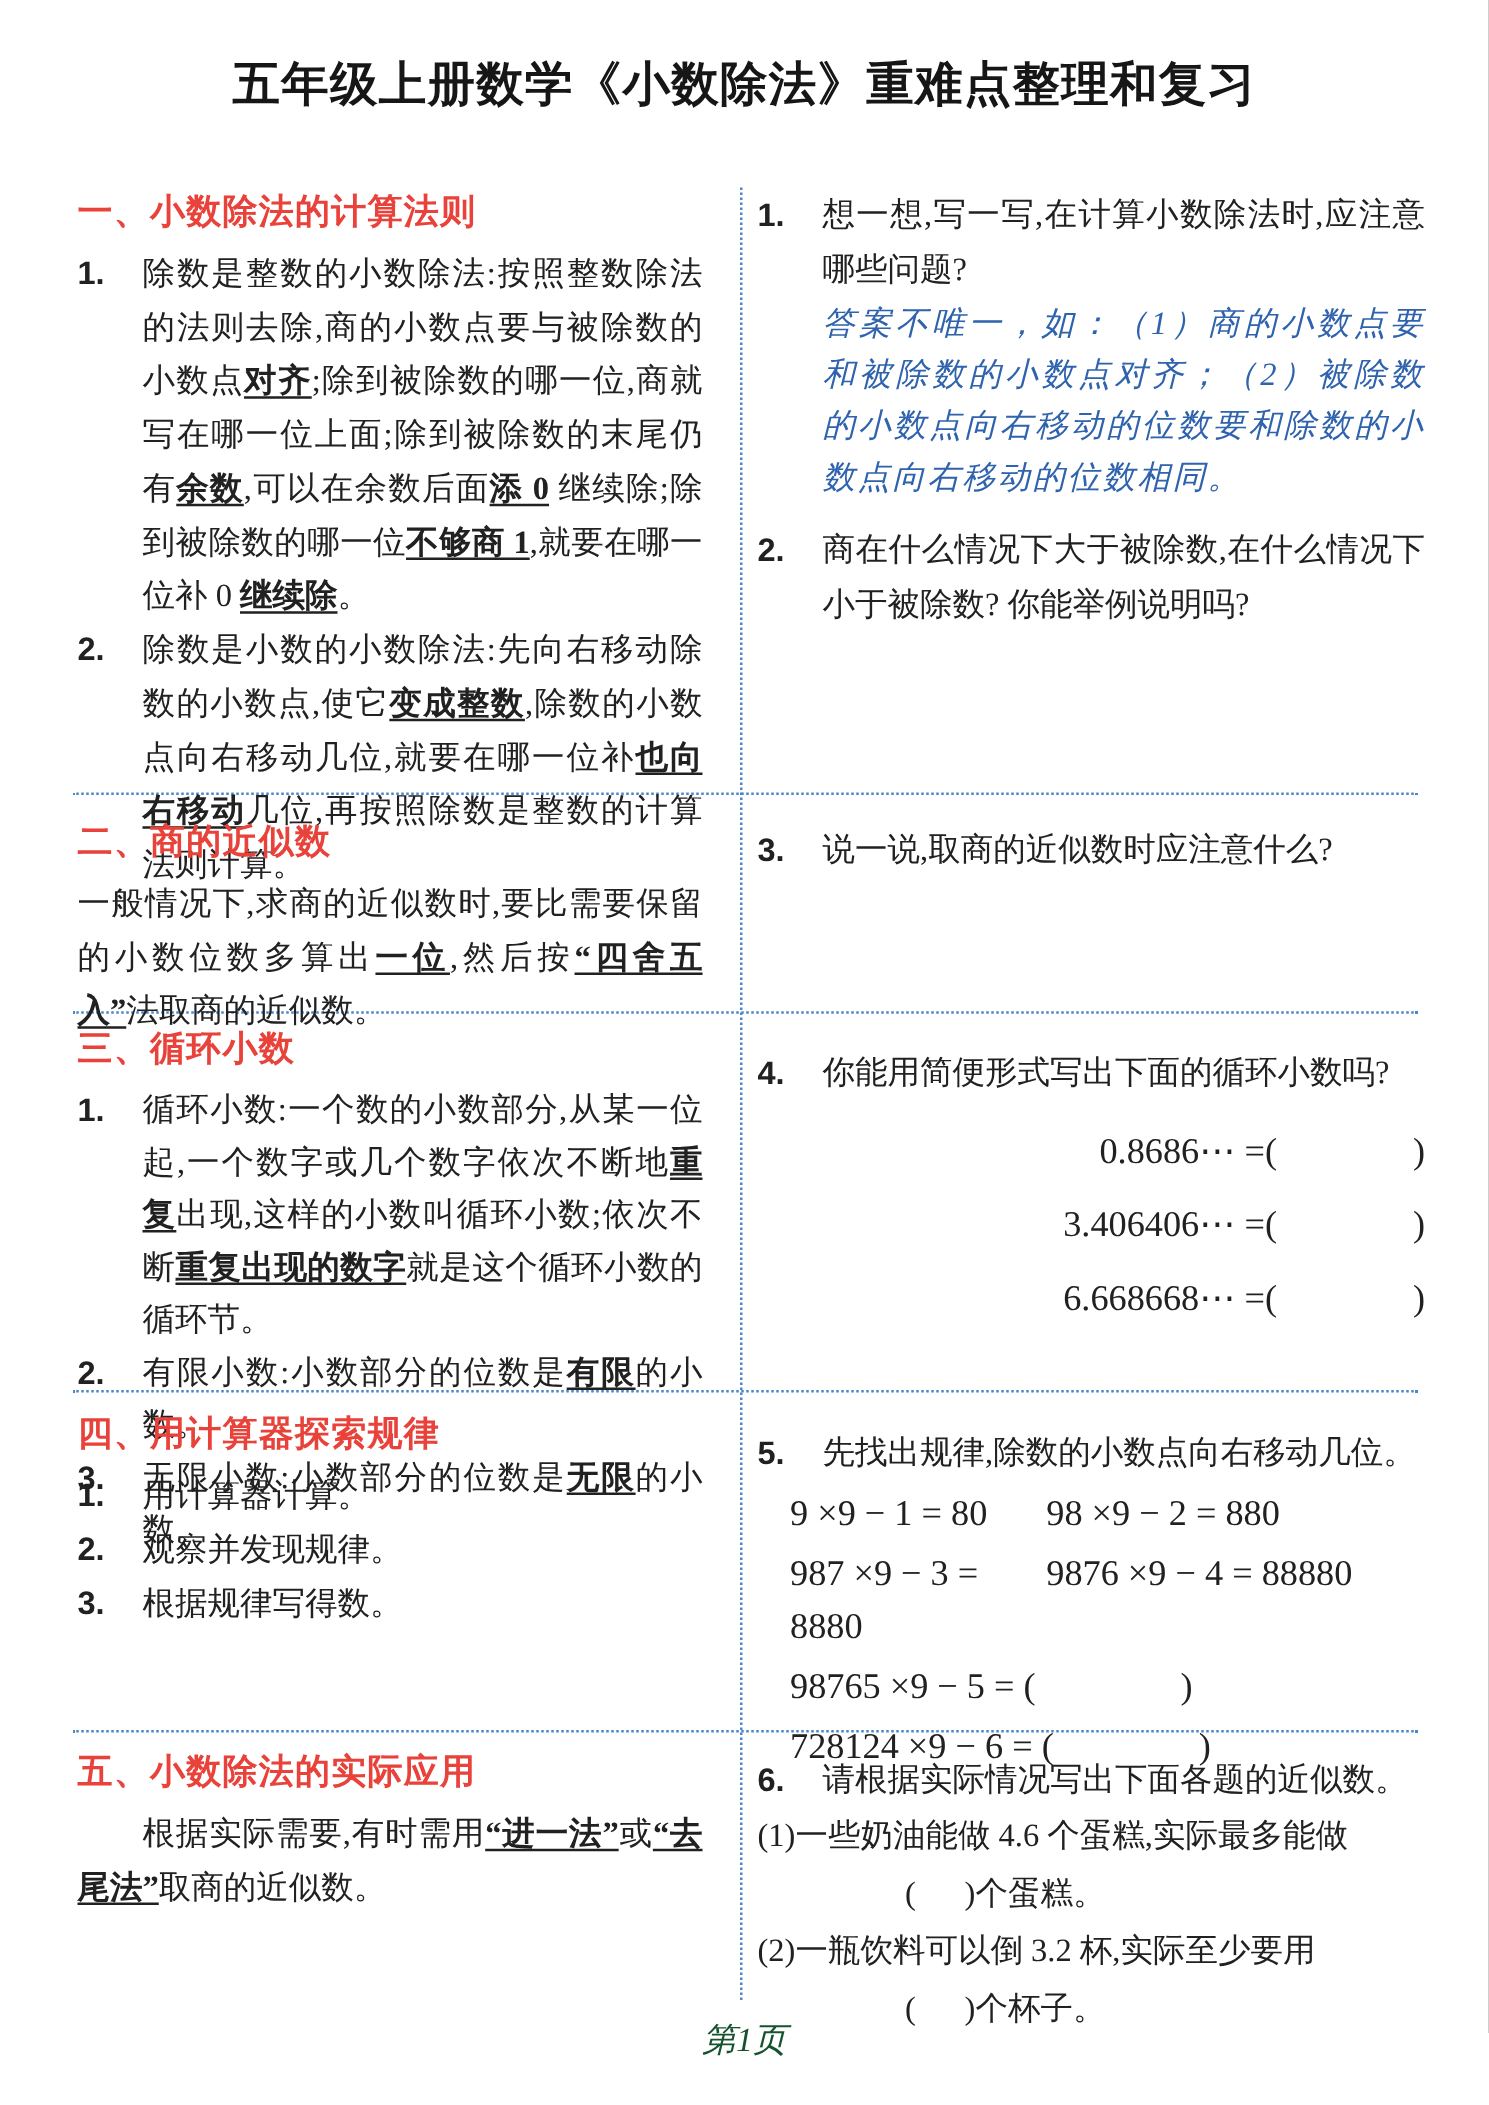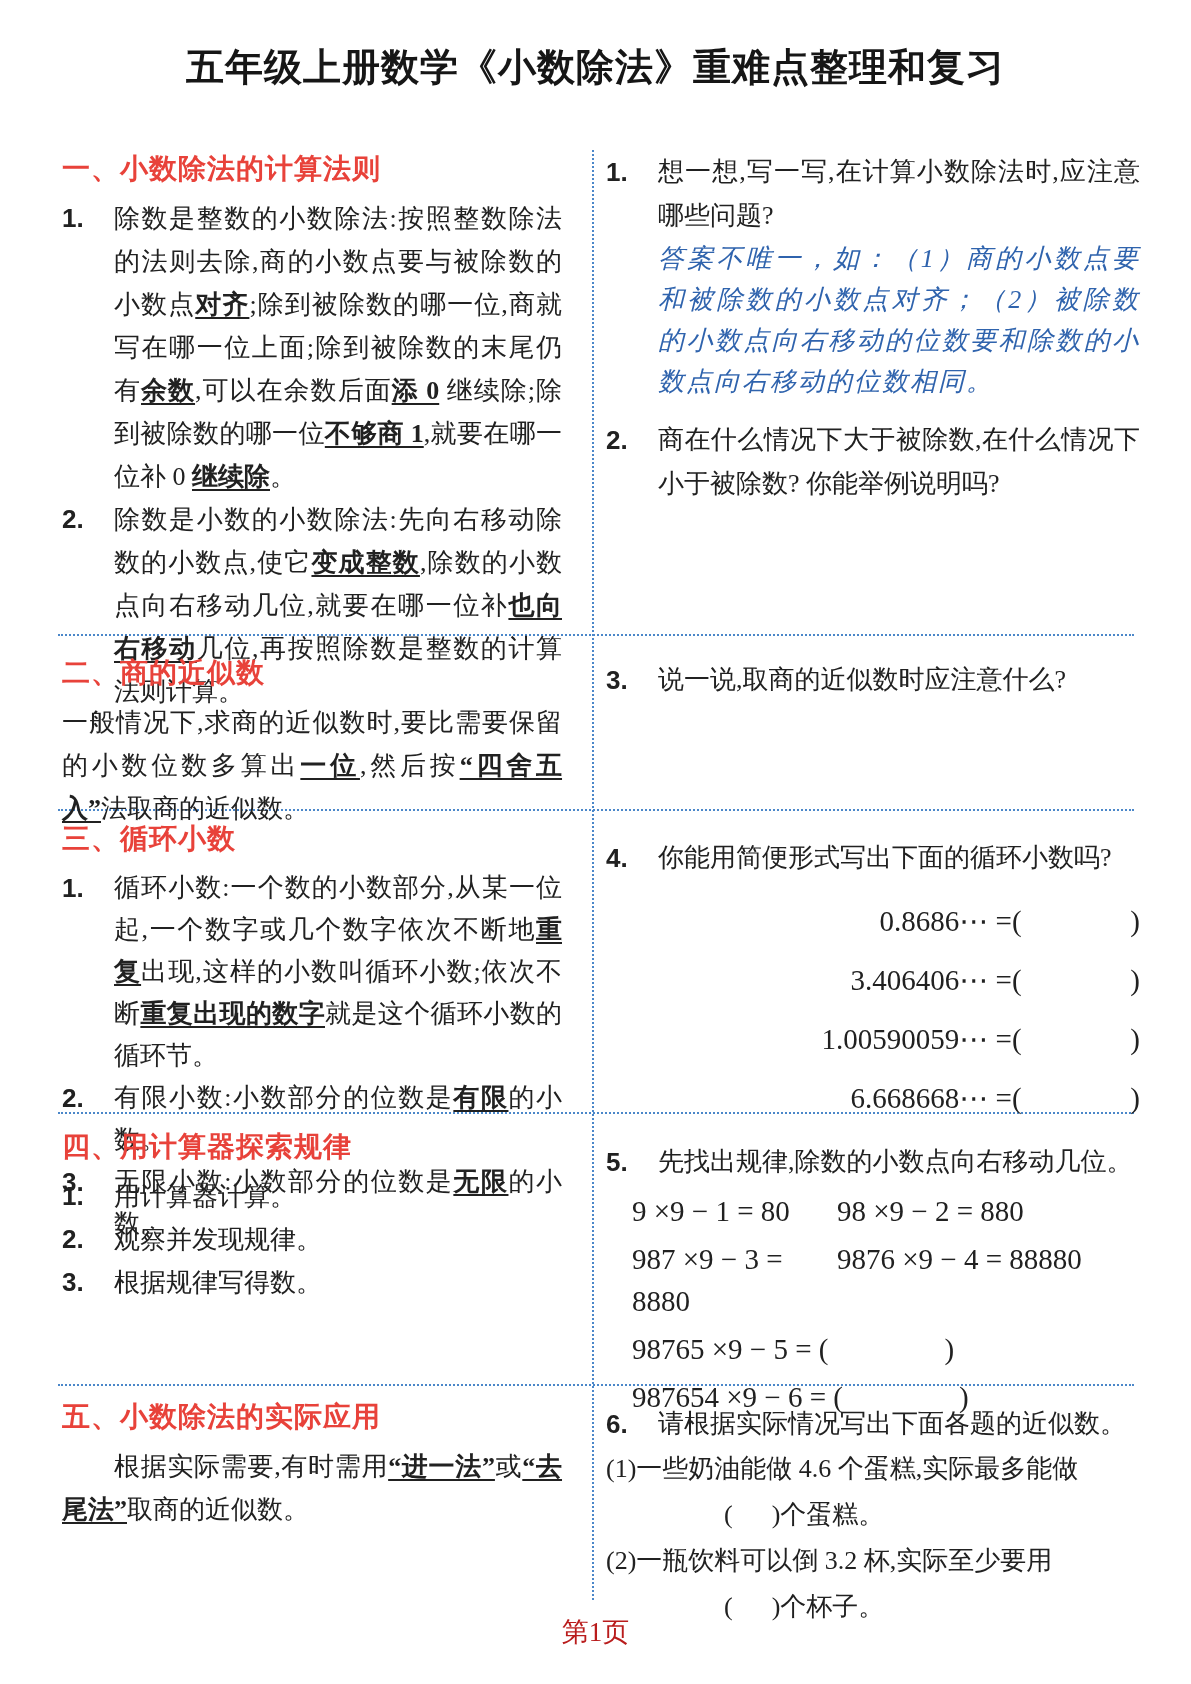--- a/index.html
+++ b/index.html
@@ -35,21 +35,21 @@
     margin-left:52px;font-size:26px;line-height:41px;letter-spacing:2px;
     color:var(--answer-blue,#2f63ad);font-style:italic;text-align:justify;
   }
   .eq{margin-left:26px;margin-top:23px;font-size:29px;line-height:36px;white-space:pre-wrap;text-align:right;}
   .eqrow{display:flex;margin-left:26px;margin-top:6px;font-size:29px;line-height:42px;}
   .eqrow .c1{width:205px;white-space:pre-wrap;}
   .eqrow .c2{flex:1;white-space:pre-wrap;}
   .eq5{margin-left:26px;margin-top:6px;font-size:29px;line-height:42px;white-space:pre-wrap;}
   .sub{font-size:26px;line-height:46px;text-align:justify;}
   .sub.blank{padding-left:118px;white-space:pre-wrap;}
-  .footer{position:absolute;top:1614px;left:0;width:100%;text-align:center;font-size:27px;color:#b91c1c;}
+  .footer{position:absolute;top:1614px;left:0;width:100%;text-align:center;font-size:27px;color:#14532d;font-style:italic;}
 </style>
 </head>
 <body>
 
 <div class="page">
 
   <div class="title">五年级上册数学《小数除法》重难点整理和复习</div>
 
   <div class="vline"></div>
   <div class="hline" style="top:634px"></div>
@@ -133,39 +133,38 @@
     </div>
   </section>
 
   <section class="blk right" style="top:836px">
     <div class="qrow">
       <span class="num">4.</span>
       <div class="txt">你能用简便形式写出下面的循环小数吗?</div>
     </div>
     <div class="eq">0.8686⋯ =(               )</div>
     <div class="eq">3.406406⋯ =(               )</div>
-    <div class="eq">1.00590059⋯ =(               )</div>
     <div class="eq">6.668668⋯ =(               )</div>
   </section>
 
   <section class="blk right" style="top:1140px">
     <div class="qrow">
       <span class="num">5.</span>
       <div class="txt">先找出规律,除数的小数点向右移动几位。</div>
     </div>
     <div class="eqrow">
       <span class="c1">9 ×9 − 1 = 80</span>
       <span class="c2">98 ×9 − 2 = 880</span>
     </div>
     <div class="eqrow">
       <span class="c1">987 ×9 − 3 = 8880</span>
       <span class="c2">9876 ×9 − 4 = 88880</span>
     </div>
     <div class="eq5">98765 ×9 − 5 = (                )</div>
-    <div class="eq5">987654 ×9 − 6 = (                )</div>
+    <div class="eq5">728124 ×9 − 6 = (                )</div>
   </section>
 
   <section class="blk right" style="top:1402px">
     <div class="qrow">
       <span class="num">6.</span>
       <div class="txt">请根据实际情况写出下面各题的近似数。</div>
     </div>
     <div class="sub">(1)一些奶油能做 4.6 个蛋糕,实际最多能做</div>
     <div class="sub blank">(      )个蛋糕。</div>
     <div class="sub">(2)一瓶饮料可以倒 3.2 杯,实际至少要用</div>

